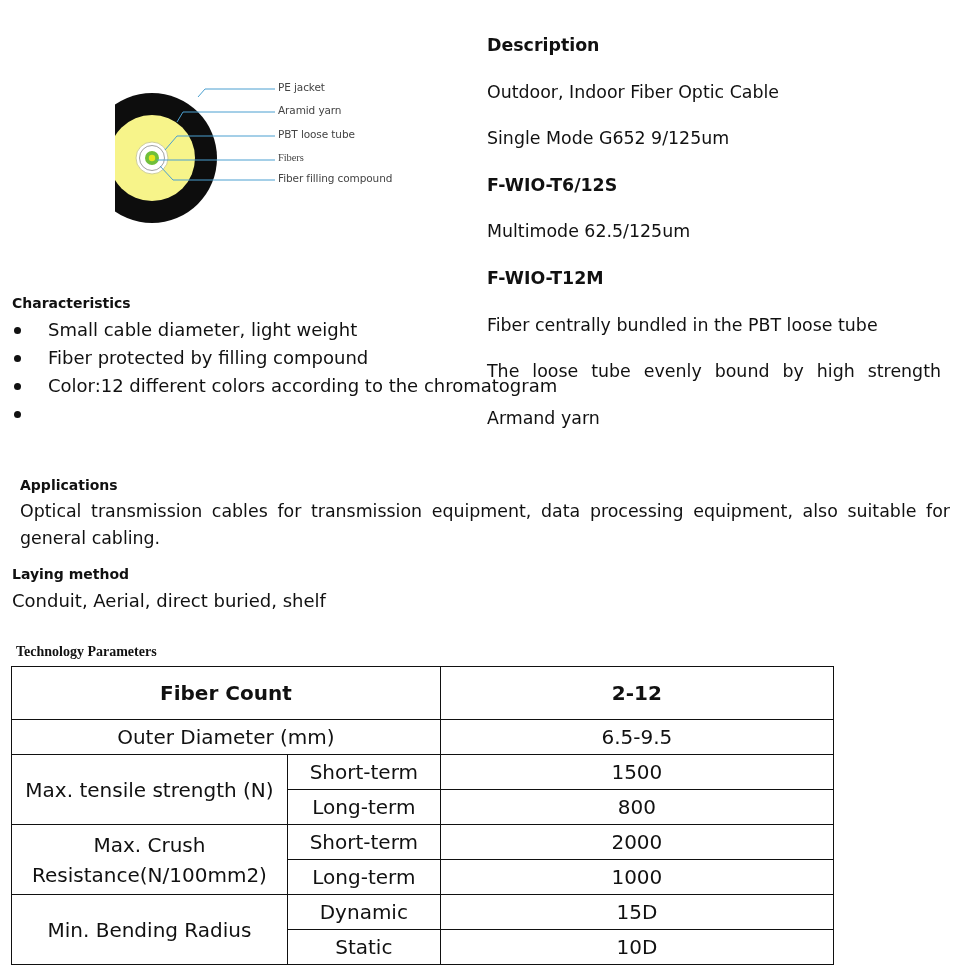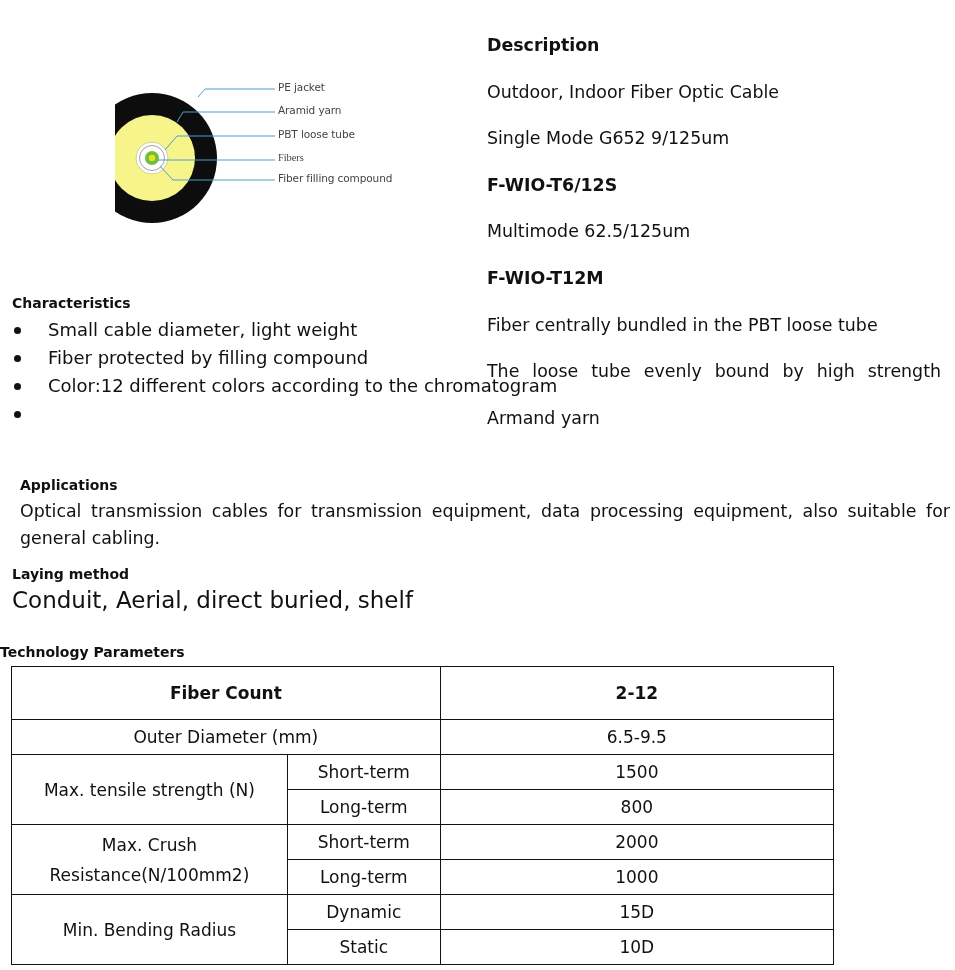--- a/index.html
+++ b/index.html
@@ -71,31 +71,31 @@
     #applications { left: 12px; top: 472px; width: 930px; margin-left: 8px; }
     #applications .section-title { line-height: 26px; }
     #applications .para {
       font-size: 17.4px;
       line-height: 27px;
       text-align: justify;
     }
 
     #laying { left: 12px; top: 561px; width: 930px; }
     #laying .section-title { line-height: 26px; }
-    #laying .para { font-size: 23px; line-height: 27px; }
-
-    #tech-title { left: 0; top: 640px; }
+    #laying .para { font-size: 18px; line-height: 27px; }
+
+    #tech-title { left: 16px; top: 640px; font-family: Liberation Serif, serif; }
     #tech-title .section-title { line-height: 24px; }
 
     
     #params-table {
       left: 11px; top: 666px;
       border-collapse: collapse;
       width: 823px;
-      font-size: 17px;
+      font-size: 20px;
     }
     #params-table td {
       border: 1.5px solid #111;
       text-align: center;
       vertical-align: middle;
       padding: 0;
     }
     #params-table .hdr td { height: 53px; font-weight: bold; }
     #params-table .r1 td { height: 35px; }
     #params-table .rr td { height: 35px; }

